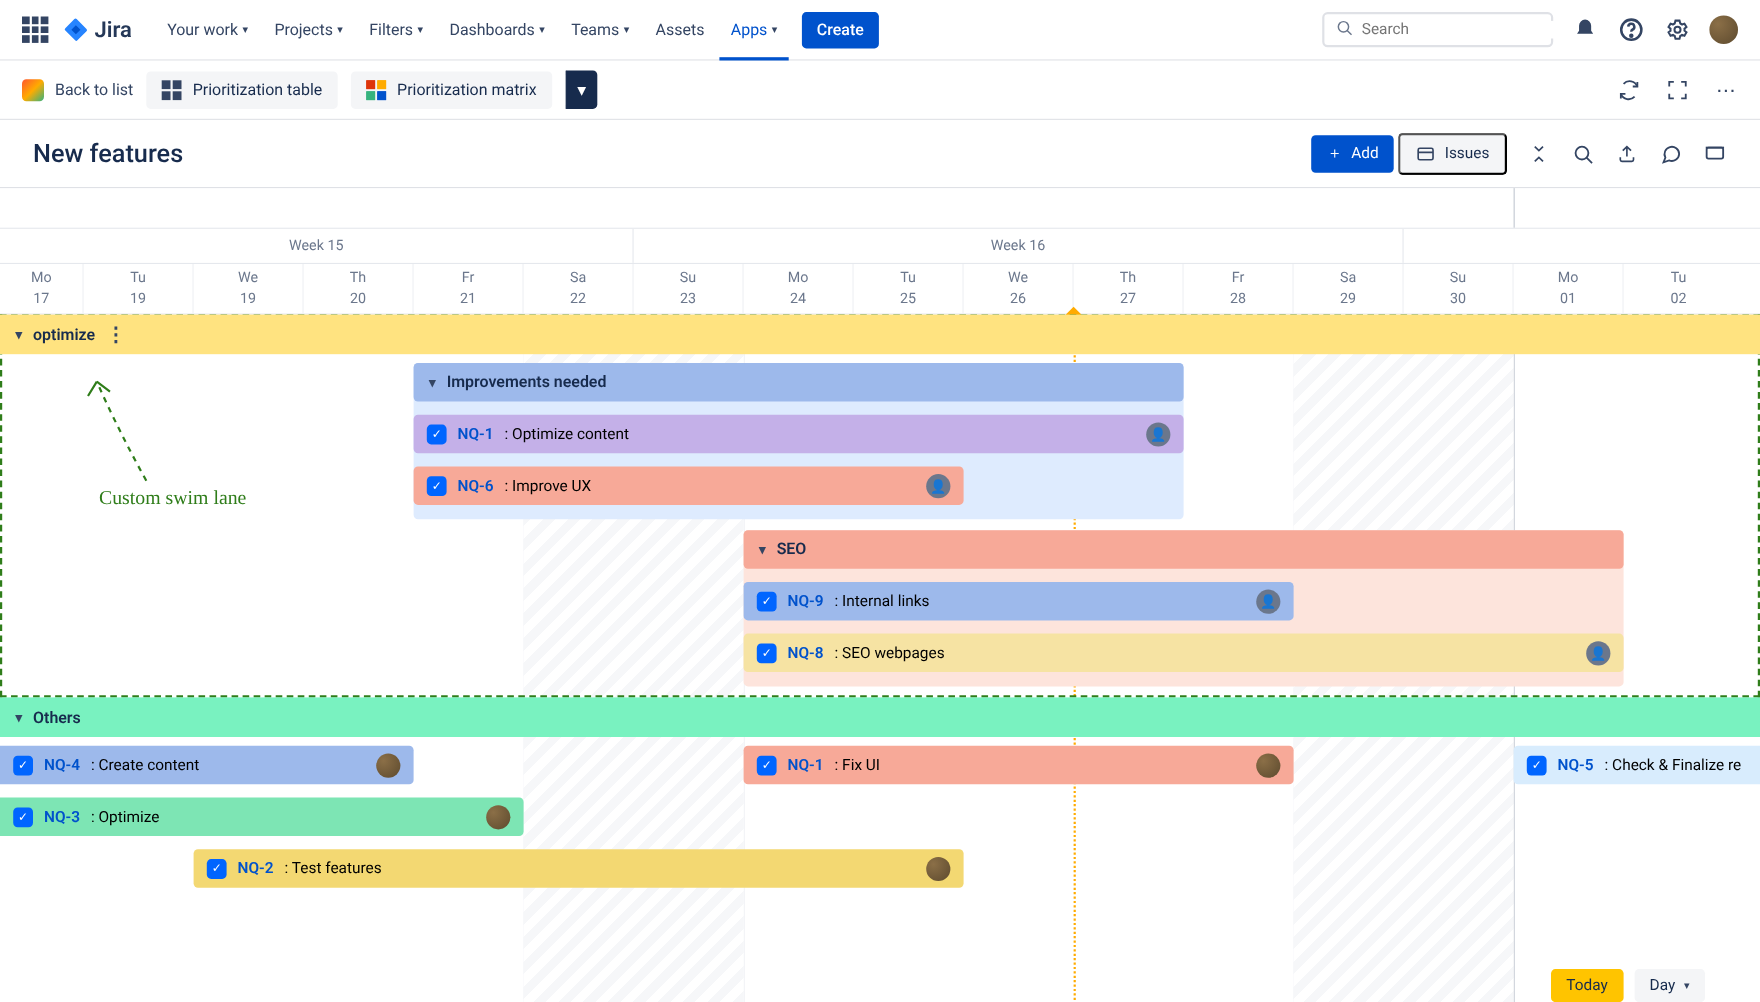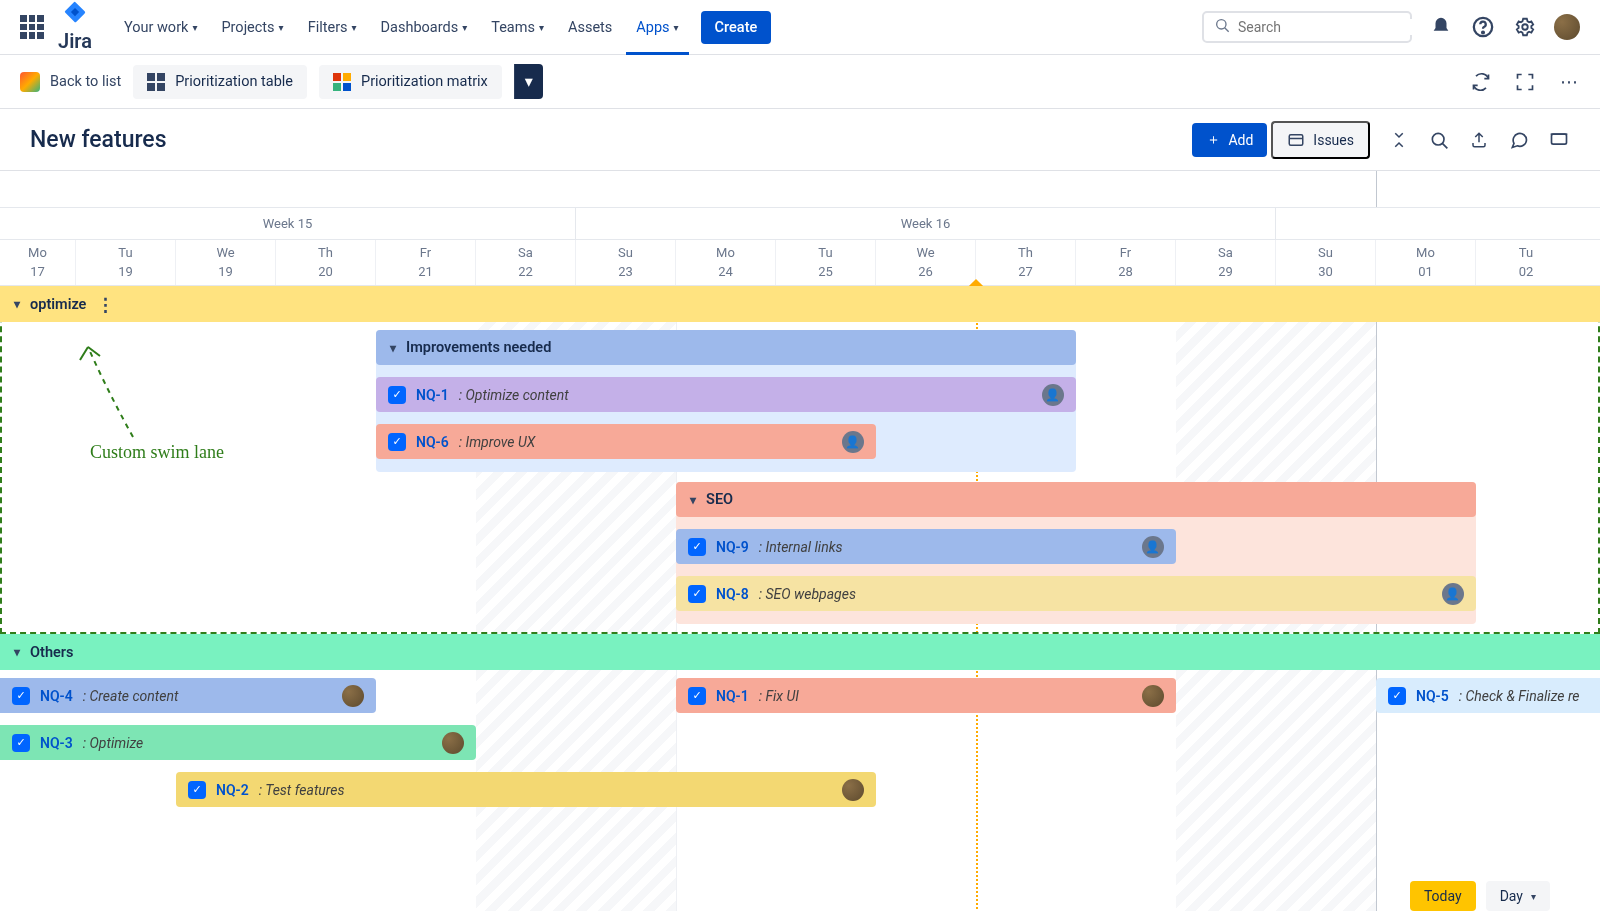--- a/index.html
+++ b/index.html
@@ -2,21 +2,21 @@
 <html><head>
 <meta charset="utf-8">
 <style>
   * { box-sizing: border-box; margin: 0; padding: 0; font-family: -apple-system, BlinkMacSystemFont, "Segoe UI", Roboto, sans-serif; }
   body { background: #fff; color: #172b4d; width: 1600px; height: 911px; overflow: hidden; }
   
   
   .topnav { height: 55px; display: flex; align-items: center; padding: 0 20px; border-bottom: 1px solid #dfe1e6; gap: 4px; }
   .app-switcher { width: 24px; height: 24px; display: grid; grid-template: repeat(3,1fr)/repeat(3,1fr); gap: 2px; cursor: pointer; margin-right: 10px; }
   .app-switcher span { background: #344563; }
-  .jira-logo { display: flex; align-items: center; gap: 6px; margin-right: 18px; flex-direction: column; }
+  .jira-logo { display: flex; align-items: center; gap: 6px; margin-right: 18px; }
   .jira-mark { width: 22px; height: 22px; }
   .jira-text { font-size: 20px; font-weight: 600; color: #253858; }
   .nav-item { padding: 6px 10px; font-size: 14.5px; color: #344563; cursor: pointer; display: flex; align-items: center; gap: 4px; }
   .nav-item.active { color: #0052cc; border-bottom: 3px solid #0052cc; padding-bottom: 16px; padding-top: 19px; }
   .caret { font-size: 10px; color: #344563; }
   .create-btn { background: #0052cc; color: #fff; border: none; border-radius: 4px; padding: 8px 14px; font-size: 14.5px; font-weight: 500; cursor: pointer; margin-left: 8px; }
   .spacer { flex: 1; }
   .search-box { display: flex; align-items: center; border: 2px solid #dfe1e6; border-radius: 5px; padding: 4px 10px; width: 210px; gap: 8px; color: #6b778c; }
   .search-box input { border: none; outline: none; font-size: 14px; flex: 1; }
   .nav-icon { width: 26px; height: 26px; display: flex; align-items: center; justify-content: center; color: #344563; cursor: pointer; margin-left: 12px; font-size: 20px; }
@@ -64,21 +64,21 @@
   .swim-header { height: 36px; display: flex; align-items: center; padding: 0 14px; gap: 10px; font-weight: 600; font-size: 14.5px; cursor: pointer; }
   .swim-header.yellow { background: #ffe380; }
   .swim-header.teal { background: #79f2c0; }
   .chev { font-size: 12px; color: #344563; }
   .more-dots { font-size: 18px; color: #344563; cursor: pointer; }
   
   .lane-body { position: relative; }
   
   .bar { position: absolute; height: 35px; border-radius: 4px; display: flex; align-items: center; padding: 0 12px; gap: 10px; font-size: 14px; cursor: pointer; }
   .bar .key { color: #0052cc; font-weight: 600; }
-  .bar .txt { color: #404040; font-style: italic; }
+  .bar .txt { color: #000000; }
   .bar .av-end { margin-left: auto; width: 22px; height: 22px; border-radius: 50%; background: #6b778c; display:flex; align-items:center; justify-content:center; color:#fff; font-size: 12px; }
   
   .group-header { position: absolute; height: 35px; border-radius: 4px; display: flex; align-items: center; padding: 0 14px; gap: 10px; font-weight: 600; font-size: 14.5px; cursor: pointer; }
   .group-backdrop { position: absolute; background: rgba(0,0,0,0.04); border-radius: 4px; }
   
   .check-ic { width: 18px; height: 18px; border-radius: 4px; background: #0065ff; display: flex; align-items: center; justify-content: center; color: #fff; font-size: 11px; flex-shrink: 0; }
   
   .dashed-box { position: absolute; border: 2px dashed #2f7d1a; pointer-events: none; }
   .annotation { position: absolute; color: #2f7d1a; font-size: 18px; font-family: Georgia, serif; pointer-events: none; }
   .arrow-svg { position: absolute; pointer-events: none; }

